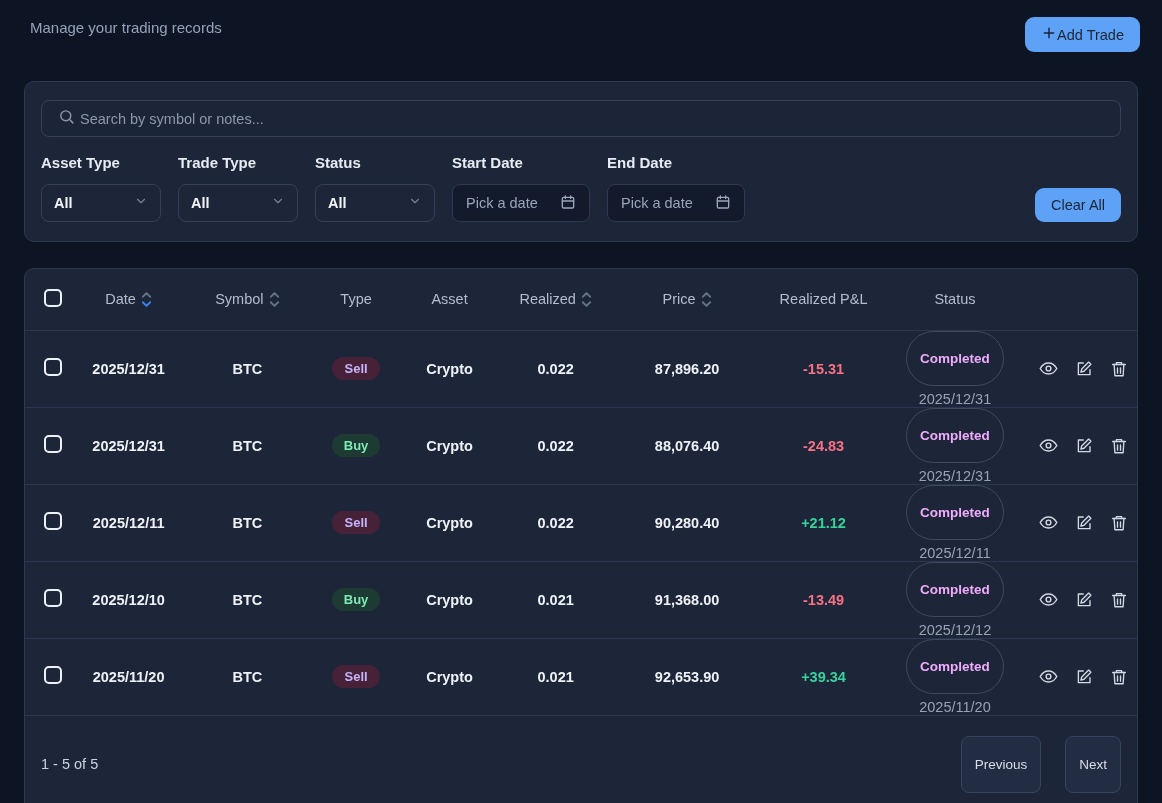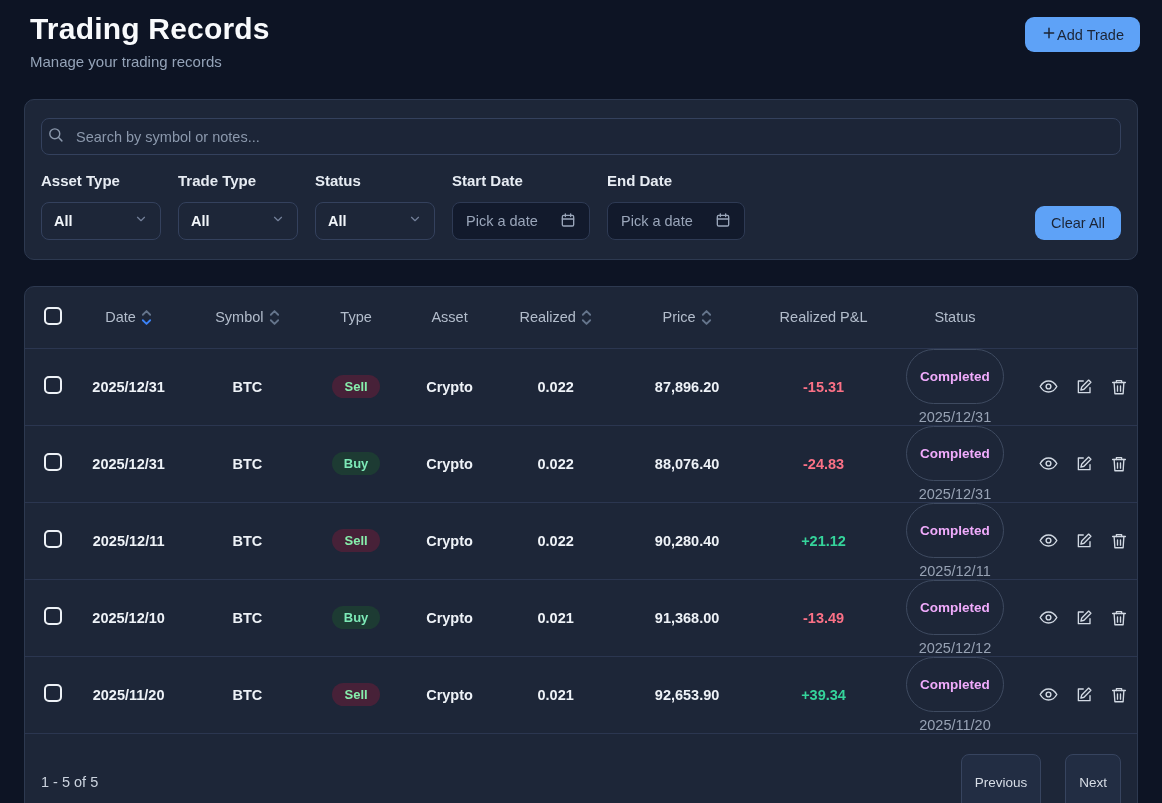--- a/index.html
+++ b/index.html
@@ -21,22 +21,22 @@
     font-family:"Liberation Sans", sans-serif;
   }
   .btn-primary svg { stroke:#1b2435; }
 
   
   .panel {
     margin:0 24px; background:#1d2638; border:1px solid #2d3950; border-radius:10px;
   }
   .filter-panel { margin-top:29px; padding:18px 16px 19px; }
   .search-box {
-    display:flex; align-items:center; gap:12px; height:37px;
-    border:1px solid #34415d; border-radius:8px; padding:0 5px; background:#1c2537;
+    display:flex; align-items:center; gap:5px; height:37px;
+    border:1px solid #34415d; border-radius:8px; padding:0 16px; background:#1c2537;
   }
   .search-box svg { stroke:#8b98ac; flex:none; }
   .search-box input {
     flex:1; background:transparent; border:none; outline:none;
     color:#e7ecf3; font-size:14.5px; font-family:"Liberation Sans", sans-serif;
   }
   .search-box input::placeholder { color:#8b98ac; }
   .filters-row { display:flex; align-items:flex-end; gap:17px; margin-top:17px; }
   .filter-group { display:flex; flex-direction:column; gap:13px; }
   .filter-label { font-size:15px; font-weight:bold; color:#e7ecf3; }
@@ -68,21 +68,21 @@
   .chev-up { stroke:#64748b; } .chev-down { stroke:#64748b; }
   .sort-desc .chev-down { stroke:#3b82f6; }
   .checkbox {
     width:18px; height:18px; border:2px solid #edf1f6; border-radius:5px;
     background:transparent; display:inline-block; cursor:pointer;
   }
   .badge {
     display:inline-block; padding:4px 12px; border-radius:999px;
     font-size:13px; font-weight:bold;
   }
-  .badge-sell { background:#472138; color:#86efac; }
+  .badge-sell { background:#472138; color:#c4b5fd; }
   .badge-buy  { background:#1d3b33; color:#7de9b7; }
   .pnl-neg { color:#fb7186; } .pnl-pos { color:#35d49b; }
   .status-cell { display:flex; flex-direction:column; align-items:center; gap:5px; }
   .status-pill {
     display:inline-block; border:1px solid #3e4a60; border-radius:999px;
     padding:19px 13px; color:#f0abfc; font-size:13.5px; font-weight:bold;
   }
   .status-date { color:#97a2b4; font-size:14.5px; font-weight:normal; }
   .actions { display:flex; align-items:center; justify-content:center; gap:13px; }
   .icon-btn { background:none; border:none; padding:2px; cursor:pointer; line-height:0; }
@@ -99,21 +99,20 @@
     background:#222d43; border:1px solid #37445f; border-radius:8px;
     color:#d7dde6; font-size:13.5px; padding:20px 13px; cursor:pointer;
     font-family:"Liberation Sans", sans-serif;
   }
 </style>
 </head>
 <body>
 
 <div class="page-header">
   <div>
-    <div class="page-title">Trading Records</div>
     <div class="page-subtitle">Manage your trading records</div>
   </div>
   <button class="btn-primary">
     <span>
       <svg width="16" height="16" viewBox="0 0 24 24" fill="none" stroke-width="2.2" stroke-linecap="round">
           <path d="M12 5v14M5 12h14"></path>
         </svg>
     </span>
     <span>Add Trade</span>
   </button>

